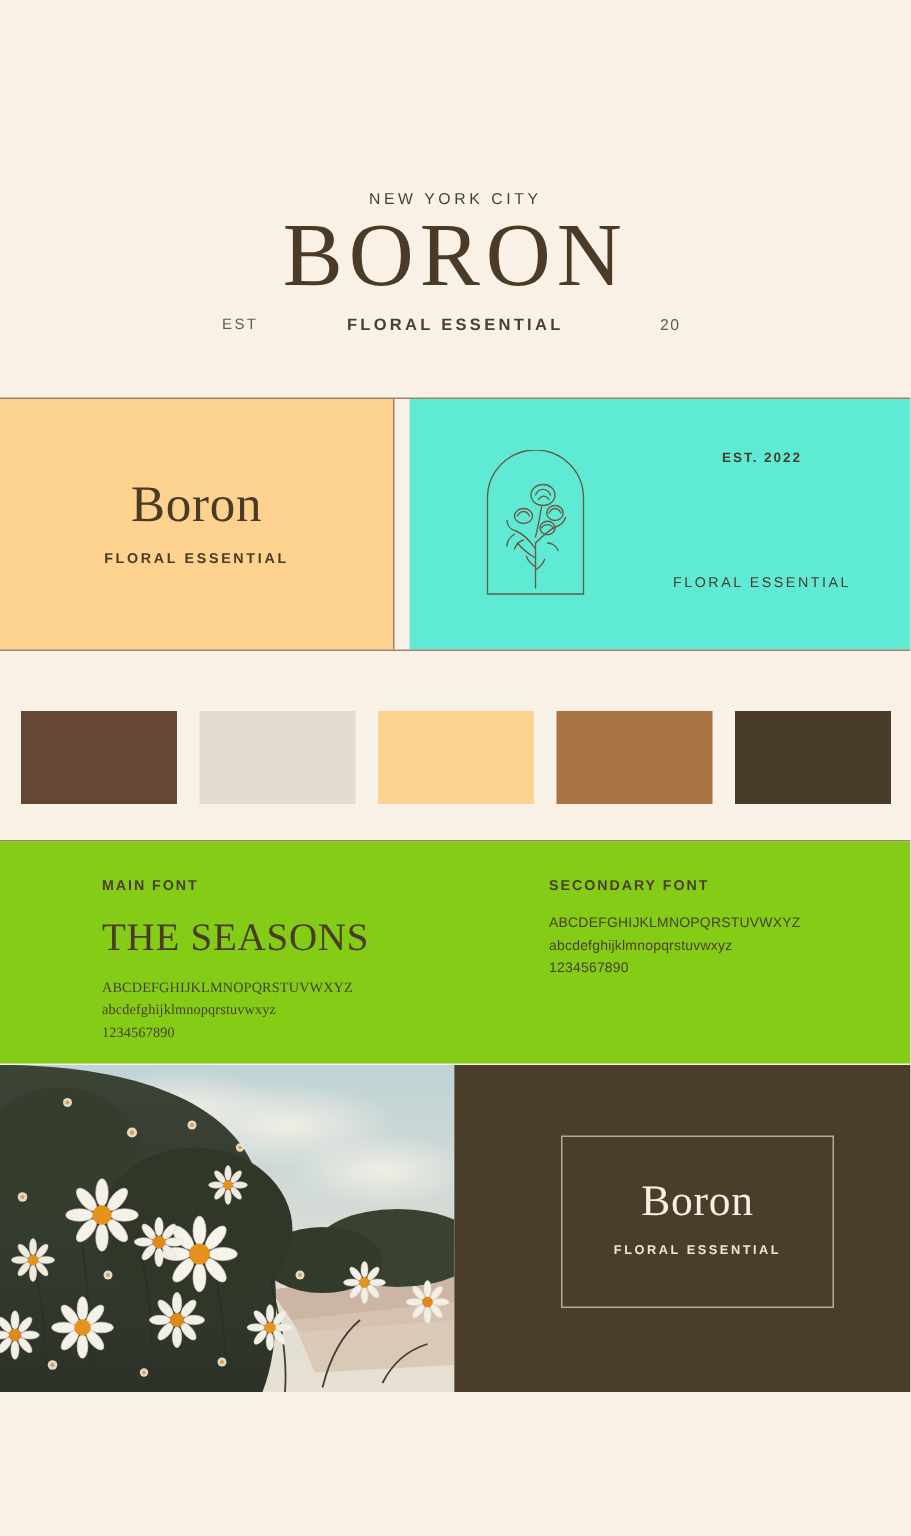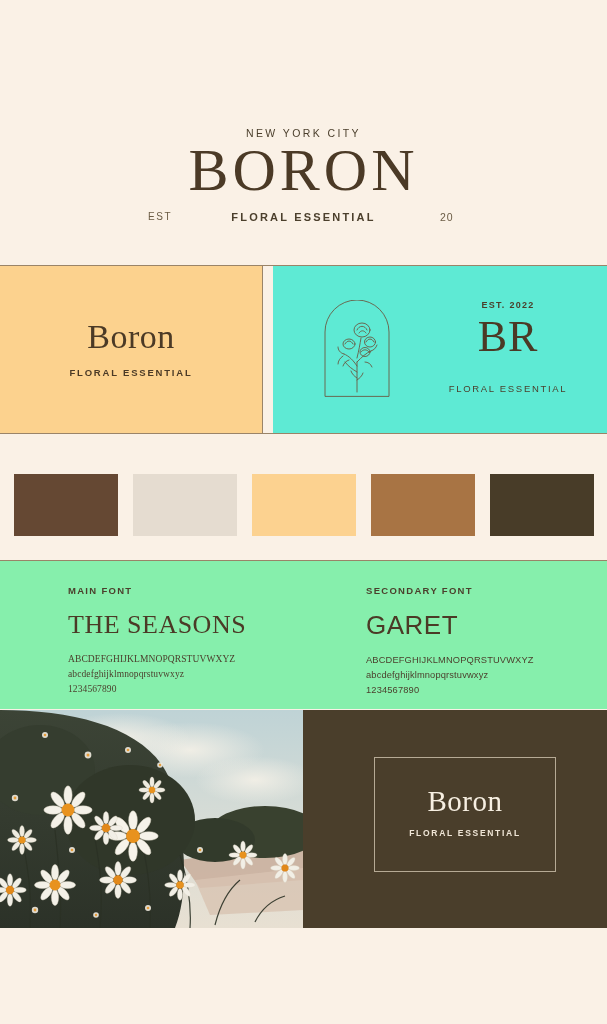--- a/index.html
+++ b/index.html
@@ -73,21 +73,21 @@
   .palette{position:absolute;left:0;top:434px;width:607px;height:126px;background:#FAF1E6;}
   .pal-title{
     position:absolute;top:15px;left:0;width:607px;text-align:center;
     font-size:10.5px;letter-spacing:1.9px;font-weight:700;color:#4B3F2C;
   }
   .swatches{position:absolute;top:40px;left:14px;width:580px;height:62px;
     display:flex;justify-content:space-between;}
   .swatch{width:104px;height:62px;}
 
   
-  .fonts{position:absolute;left:0;top:561px;width:607px;height:148px;background:#86efac;}
+  .fonts{position:absolute;left:0;top:561px;width:607px;height:148px;background:#84cc16;}
   .fcol{position:absolute;top:24px;}
   .fcol.main{left:68px;width:260px;}
   .fcol.sec{left:366px;width:240px;}
   .f-label{font-size:9.5px;letter-spacing:1.3px;font-weight:700;color:#4B3F2C;}
   .f-name-serif{
     font-family:"Liberation Serif",serif;
     font-size:26px;letter-spacing:0.5px;color:#4B3A26;margin-top:14px;
   }
   .f-name-sans{
     font-size:26px;letter-spacing:0.5px;color:#4B3A26;margin-top:14px;font-weight:400;
@@ -163,21 +163,20 @@
           <path d="M50 51 C53 50 55 48 56 45"></path>
           <path d="M28 60 C25 61 23 63 22 66"></path>
           <path d="M44 62 C47 62 50 64 51 67"></path>
           <path d="M36 78 C33 76 31 74 30 71"></path>
           <path d="M36 80 C39 78 41 76 42 73"></path>
         </svg>
       </div>
 
       <div class="br-block">
         <div class="br-est">EST. 2022</div>
-        <div class="br-mark">BR</div>
         <div class="br-tag">FLORAL ESSENTIAL</div>
       </div>
 
     </div>
   </div>
 
   <div class="rule" style="top:433px;"></div>
 
   <div class="palette">
     <div class="swatches">
@@ -198,21 +197,20 @@
       <div class="f-name-serif">THE SEASONS</div>
       <div class="spec-serif">
         <div class="spec-line">ABCDEFGHIJKLMNOPQRSTUVWXYZ</div>
         <div class="spec-line">abcdefghijklmnopqrstuvwxyz</div>
         <div class="spec-line">1234567890</div>
       </div>
     </div>
 
     <div class="fcol sec">
       <div class="f-label">SECONDARY FONT</div>
-      <div class="f-name-sans">GARET</div>
       <div class="spec-sans">
         <div class="spec-line">ABCDEFGHIJKLMNOPQRSTUVWXYZ</div>
         <div class="spec-line">abcdefghijklmnopqrstuvwxyz</div>
         <div class="spec-line">1234567890</div>
       </div>
     </div>
 
   </div>
 
   <div class="bottom">

